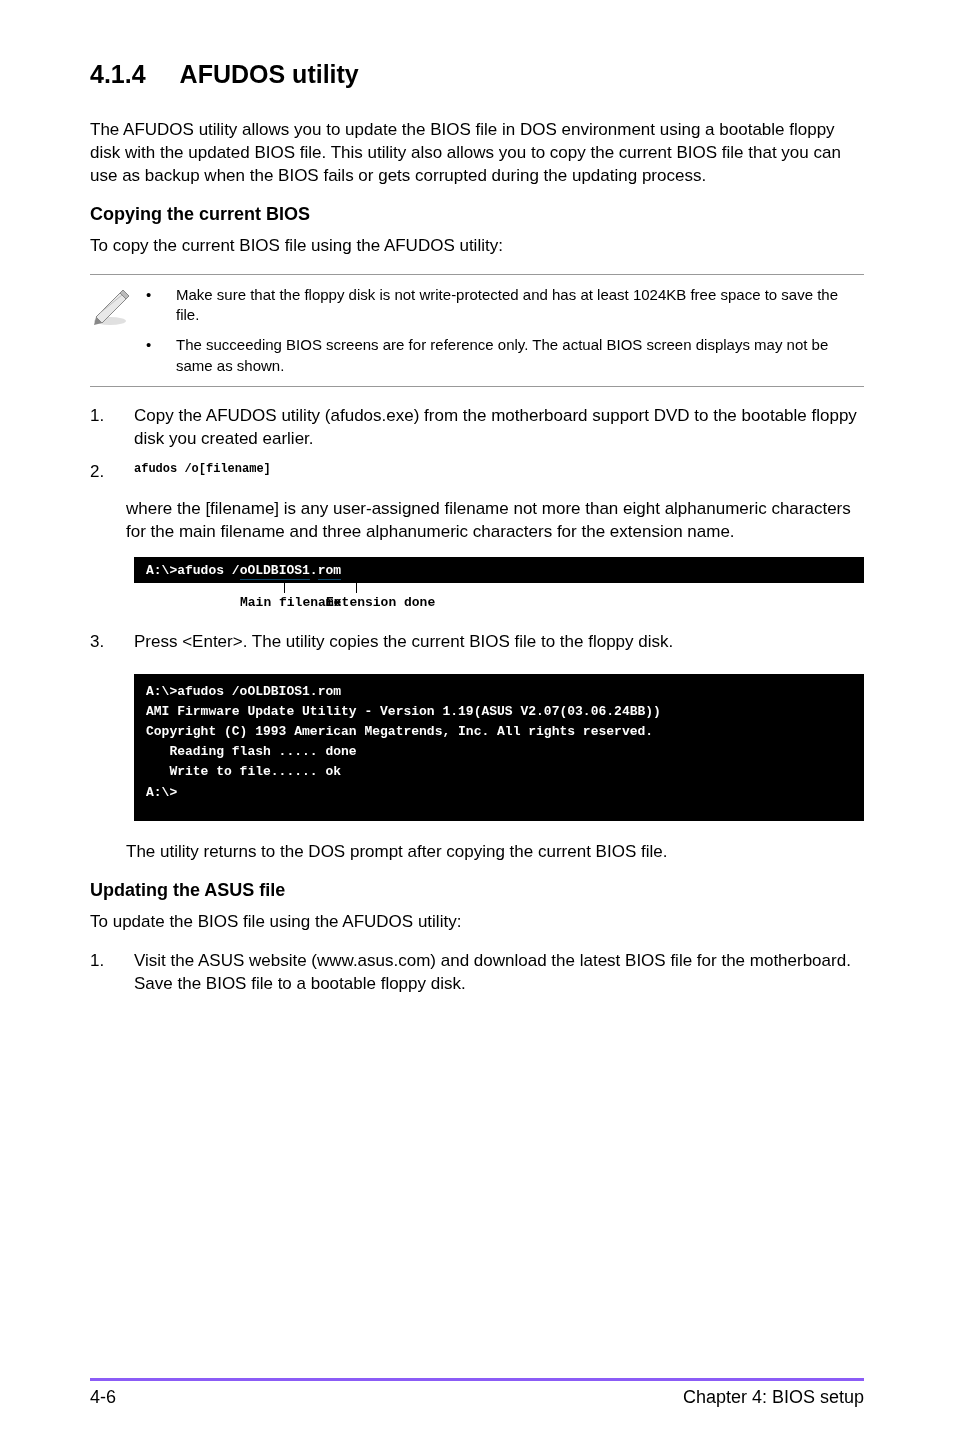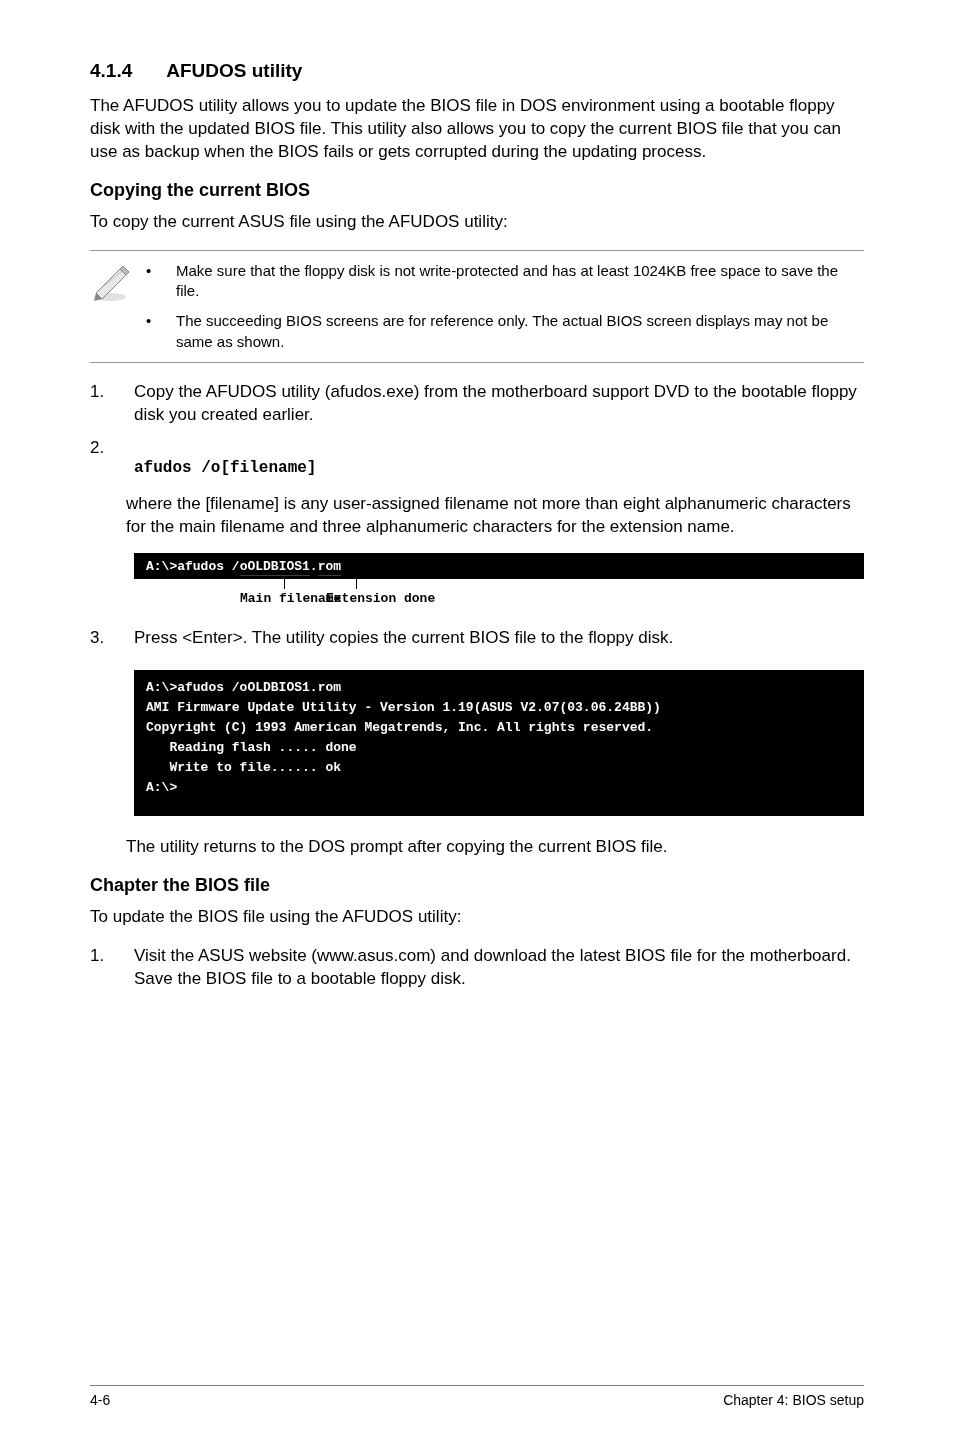--- a/index.html
+++ b/index.html
@@ -6,23 +6,23 @@
   body {
     font-family: Arial, Helvetica, sans-serif;
     width: 954px;
     height: 1438px;
     background: #fff;
     color: #000;
     padding: 60px 90px 30px 90px;
     position: relative;
   }
   h2.section-title {
-    font-size: 19px;
-    font-weight: bold;
-    margin-bottom: 13px;
+    font-size: 25px;
+    font-weight: bold;
+    margin-bottom: 30px;
   }
   .section-num { display:inline-block; margin-right: 34px; }
   p.body {
     font-size: 17px;
     line-height: 1.35;
     margin-bottom: 16px;
   }
   h3.sub {
     font-size: 18px;
     font-weight: bold;
@@ -64,22 +64,22 @@
     line-height: 1.35;
   }
   ol.steps .num {
     width: 44px;
     flex-shrink: 0;
   }
   .step-body { flex: 1; }
   .code-inline {
     font-family: "Courier New", monospace;
     font-weight: bold;
-    font-size: 16px;
-    margin-top: 21px;
+    font-size: 12px;
+    margin-top: 0;
     display: block;
   }
   .indent-para {
     margin-left: 36px;
     font-size: 17px;
     line-height: 1.35;
     margin-top: 14px;
     margin-bottom: 14px;
   }
   .term-box {
@@ -131,39 +131,39 @@
     margin-left: 44px;
     line-height: 1.55;
     margin-bottom: 20px;
   }
   .term-box2 div { white-space: pre; }
   .footer {
     position: absolute;
     bottom: 30px;
     left: 90px;
     right: 90px;
-    border-top: 1px solid #8b5cf6;
+    border-top: 3px solid #8b5cf6;
     padding-top: 6px;
-    font-size: 14px;
+    font-size: 18px;
     display: flex;
     justify-content: space-between;
     color: #000;
   }
 </style>
 </head>
 <body>
 
 <h2 class="section-title">
   <span class="section-num">4.1.4</span><span>AFUDOS utility</span>
 </h2>
 
 <p class="body">The AFUDOS utility allows you to update the BIOS file in DOS environment using a bootable floppy disk with the updated BIOS file. This utility also allows you to copy the current BIOS file that you can use as backup when the BIOS fails or gets corrupted during the updating process.</p>
 
 <h3 class="sub">Copying the current BIOS</h3>
-<p class="body">To copy the current ASUS file using the AFUDOS utility:</p>
+<p class="body">To copy the current BIOS file using the AFUDOS utility:</p>
 
 <div class="note-block">
   <div class="note-icon">
     <svg width="44" height="40" viewBox="0 0 44 40">
       <ellipse cx="20" cy="34" rx="16" ry="4" fill="#ccc" opacity="0.6"></ellipse>
       <path d="M6 30 L30 6 L36 12 L12 36 Z" fill="#e8e8e8" stroke="#888" stroke-width="1"></path>
       <path d="M6 30 L12 36 L4 38 Z" fill="#888"></path>
       <path d="M30 6 L36 12 L39 9 L33 3 Z" fill="#bbb" stroke="#888" stroke-width="1"></path>
       <line x1="10" y1="26" x2="32" y2="8" stroke="#aaa" stroke-width="0.7"></line>
     </svg>
@@ -217,21 +217,21 @@
   <div>A:\&gt;afudos /oOLDBIOS1.rom</div>
   <div>AMI Firmware Update Utility - Version 1.19(ASUS V2.07(03.06.24BB))</div>
   <div>Copyright (C) 1993 American Megatrends, Inc. All rights reserved.</div>
   <div>   Reading flash ..... done</div>
   <div>   Write to file...... ok</div>
   <div>A:\&gt;</div>
 </div>
 
 <p class="indent-para">The utility returns to the DOS prompt after copying the current BIOS file.</p>
 
-<h3 class="sub">Chapter the BIOS file</h3>
+<h3 class="sub">Updating the ASUS file</h3>
 <p class="body">To update the BIOS file using the AFUDOS utility:</p>
 
 <ol class="steps">
   <li>
     <div class="num">1.</div>
     <div class="step-body">Visit the ASUS website (www.asus.com) and download the latest BIOS file for the motherboard. Save the BIOS file to a bootable floppy disk.</div>
   </li>
 </ol>
 
 <div class="footer">

